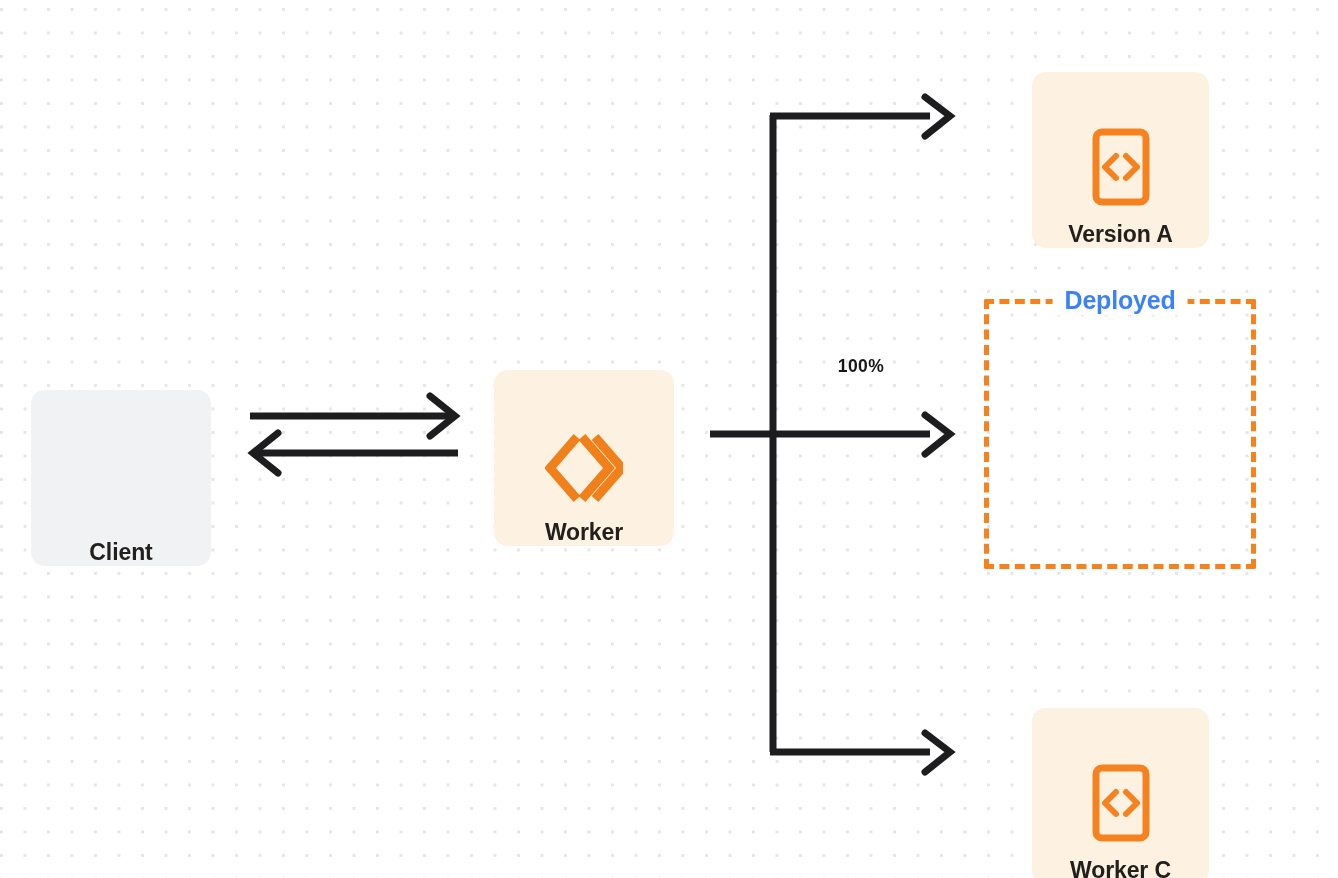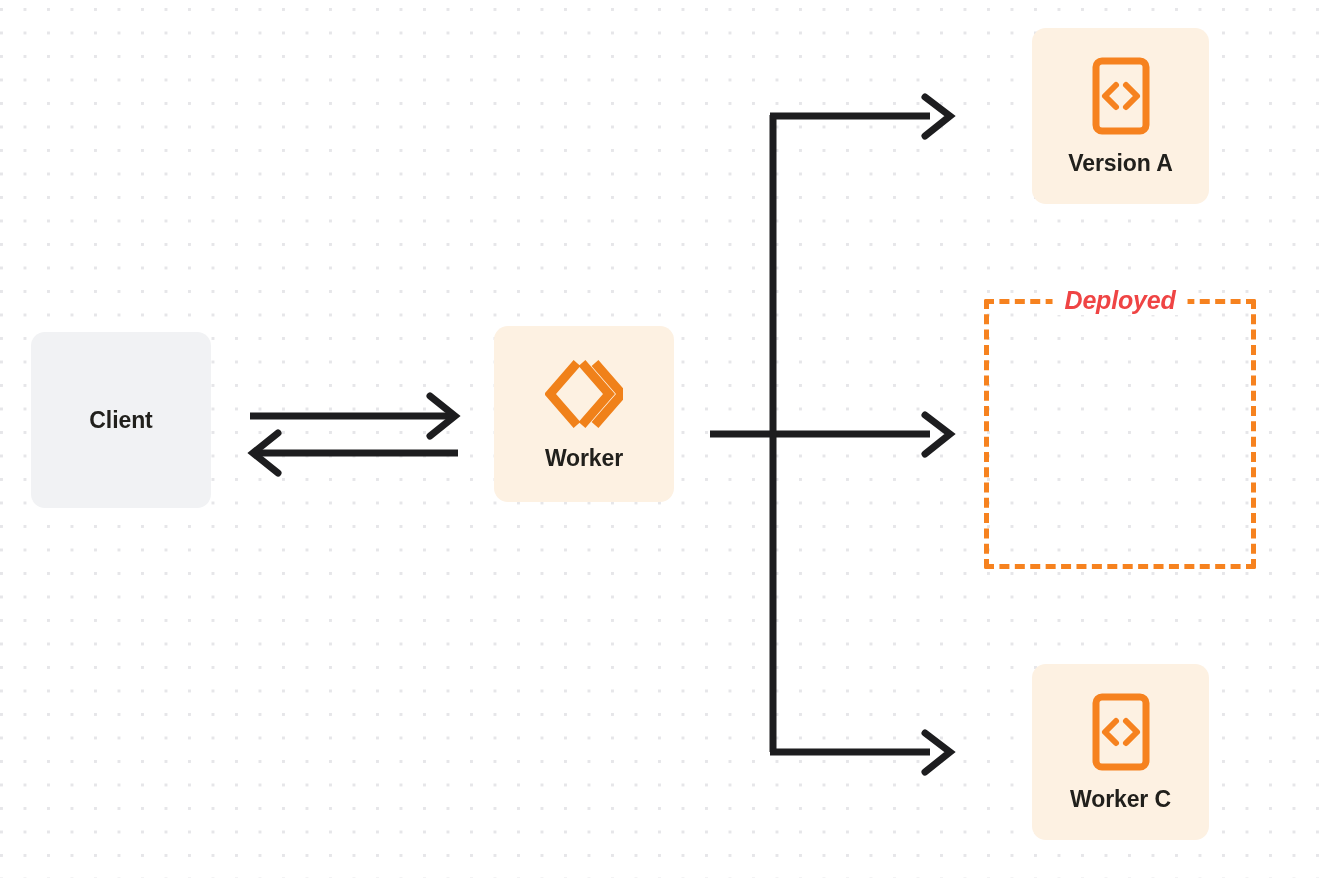--- a/index.html
+++ b/index.html
@@ -25,36 +25,37 @@
     background-position: 0px 8px;
   }
 
   
   .node {
     position: absolute;
     box-sizing: border-box;
     display: flex;
     flex-direction: column;
     align-items: center;
-    justify-content: center;
+    justify-content: flex-end;
     border-radius: 14px;
+    margin-top: 44px;
   }
 
   .node-label {
     font-size: 23px;
     font-weight: bold;
     color: #21201c;
     letter-spacing: -0.1px;
     white-space: nowrap;
   }
 
   
   #client-node {
     left: 31px;
-    top: 332px;
+    top: 346px;
     width: 180px;
     height: 176px;
     background-color: #f1f2f4;
   }
 
   
   #worker-node {
     left: 494px;
     top: 326px;
     width: 180px;
@@ -96,26 +97,25 @@
     border: 5px dashed #f6821f;
     border-radius: 2px;
   }
   #deployed-label {
     position: absolute;
     left: 50%;
     top: -18px;
     transform: translateX(-50%);
     padding: 0 12px;
     background-color: #ffffff;
-    color: #ef4444;
+    color: #3b82f6;
     font-size: 25px;
     font-weight: bold;
     white-space: nowrap;
     letter-spacing: -0.2px;
-    font-style: italic;
   }
 
   
   #traffic-label {
     position: absolute;
     left: 786px;
     top: 350px;
     width: 150px;
     text-align: center;
     color: #17171a;
@@ -168,20 +168,21 @@
       <polyline points="925,415 950,434 925,454" fill="none" stroke="#1d1d1f" stroke-width="7" stroke-linecap="round" stroke-linejoin="miter"></polyline>
     </g>
 
     <g>
       <line x1="770" y1="752" x2="930" y2="752" stroke="#1d1d1f" stroke-width="7" stroke-linecap="butt"></line>
       <polyline points="925,733 950,752 925,772" fill="none" stroke="#1d1d1f" stroke-width="7" stroke-linecap="round" stroke-linejoin="miter"></polyline>
     </g>
   </svg>
 
   <div id="traffic-label">
+    <span class="traffic-line">100%</span>
   </div>
 
   <div id="client-node" class="node">
     <span class="node-label">Client</span>
   </div>
 
   <div id="worker-node" class="node">
     <span class="node-icon">
       <svg width="78" height="74" viewBox="0 0 78 74" aria-hidden="true">
 

